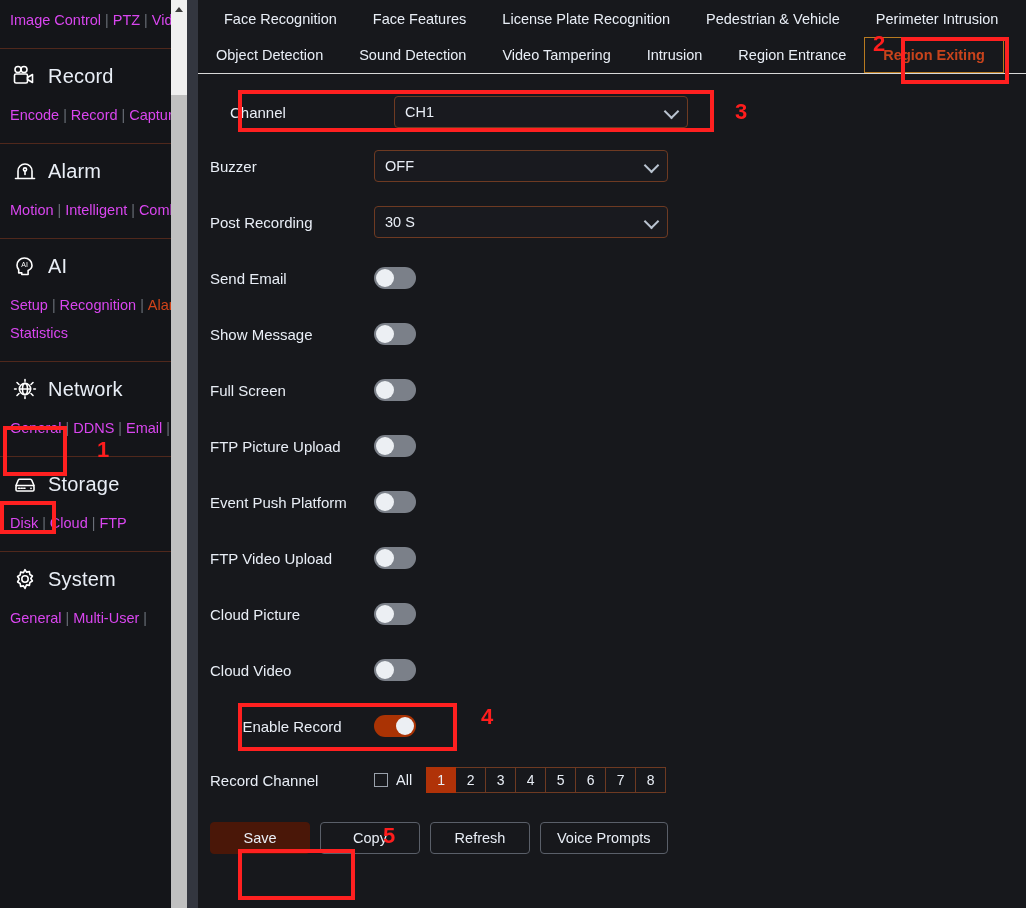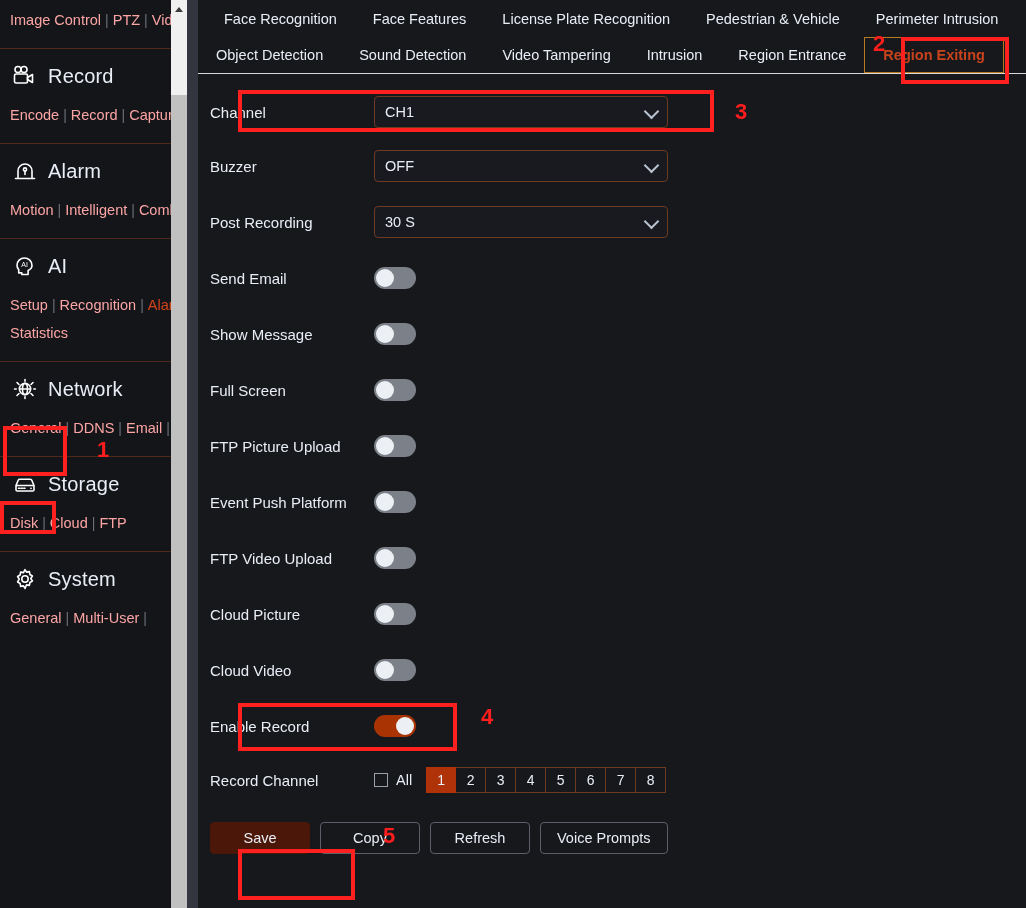--- a/index.html
+++ b/index.html
@@ -17,21 +17,21 @@
     background: #141519;
     position: relative;
     flex: 0 0 198px;
     overflow: hidden;
   }
   .nav-links {
     padding: 2px 10px 14px 10px;
     line-height: 28px;
   }
   .nav-links .lnk {
-    color: #fca5a5;
+    color: #d946ef;
     font-size: 14.5px;
     cursor: pointer;
     white-space: nowrap;
   }
   .nav-links .sep { color: #6a6f78; padding: 0 4px; font-size: 14px; }
   .nav-links .lnk.active {
     color: #d2441a;
   }
   .group-divider { height: 1px; background: #50281c; margin: 0; }
   .group-head {
@@ -298,21 +298,21 @@
           <div class="tab">Video Tampering</div>
           <div class="tab">Intrusion</div>
           <div class="tab">Region Entrance</div>
           <div class="tab active">Region Exiting</div>
         </div>
       <div class="tab-underline"></div>
     </div>
 
     <div class="form">
 
-      <div class="frow" style="height:52px;">
+      <div class="frow" style="height:52px;margin-left:20px;">
         <div class="flabel">Channel</div>
         <div class="select">
           <span>CH1</span>
           <span class="chev"></span>
         </div>
       </div>
 
       <div class="frow">
         <div class="flabel">Buzzer</div>
         <div class="select">
@@ -373,21 +373,21 @@
             </div>
           </div>
           <div class="frow">
             <div class="flabel">Cloud Video</div>
             <div class="toggle">
               <span class="knob"></span>
             </div>
           </div>
         </div>
 
-      <div class="frow" style="height:56px;">
+      <div class="frow" style="height:56px;text-align:center;">
         <div class="flabel">Enable Record</div>
         <div class="toggle on">
           <span class="knob"></span>
         </div>
       </div>
 
       <div class="frow" style="height:52px;">
         <div class="flabel">Record Channel</div>
         <div class="chk"></div>
         <div class="all-lbl">All</div>

